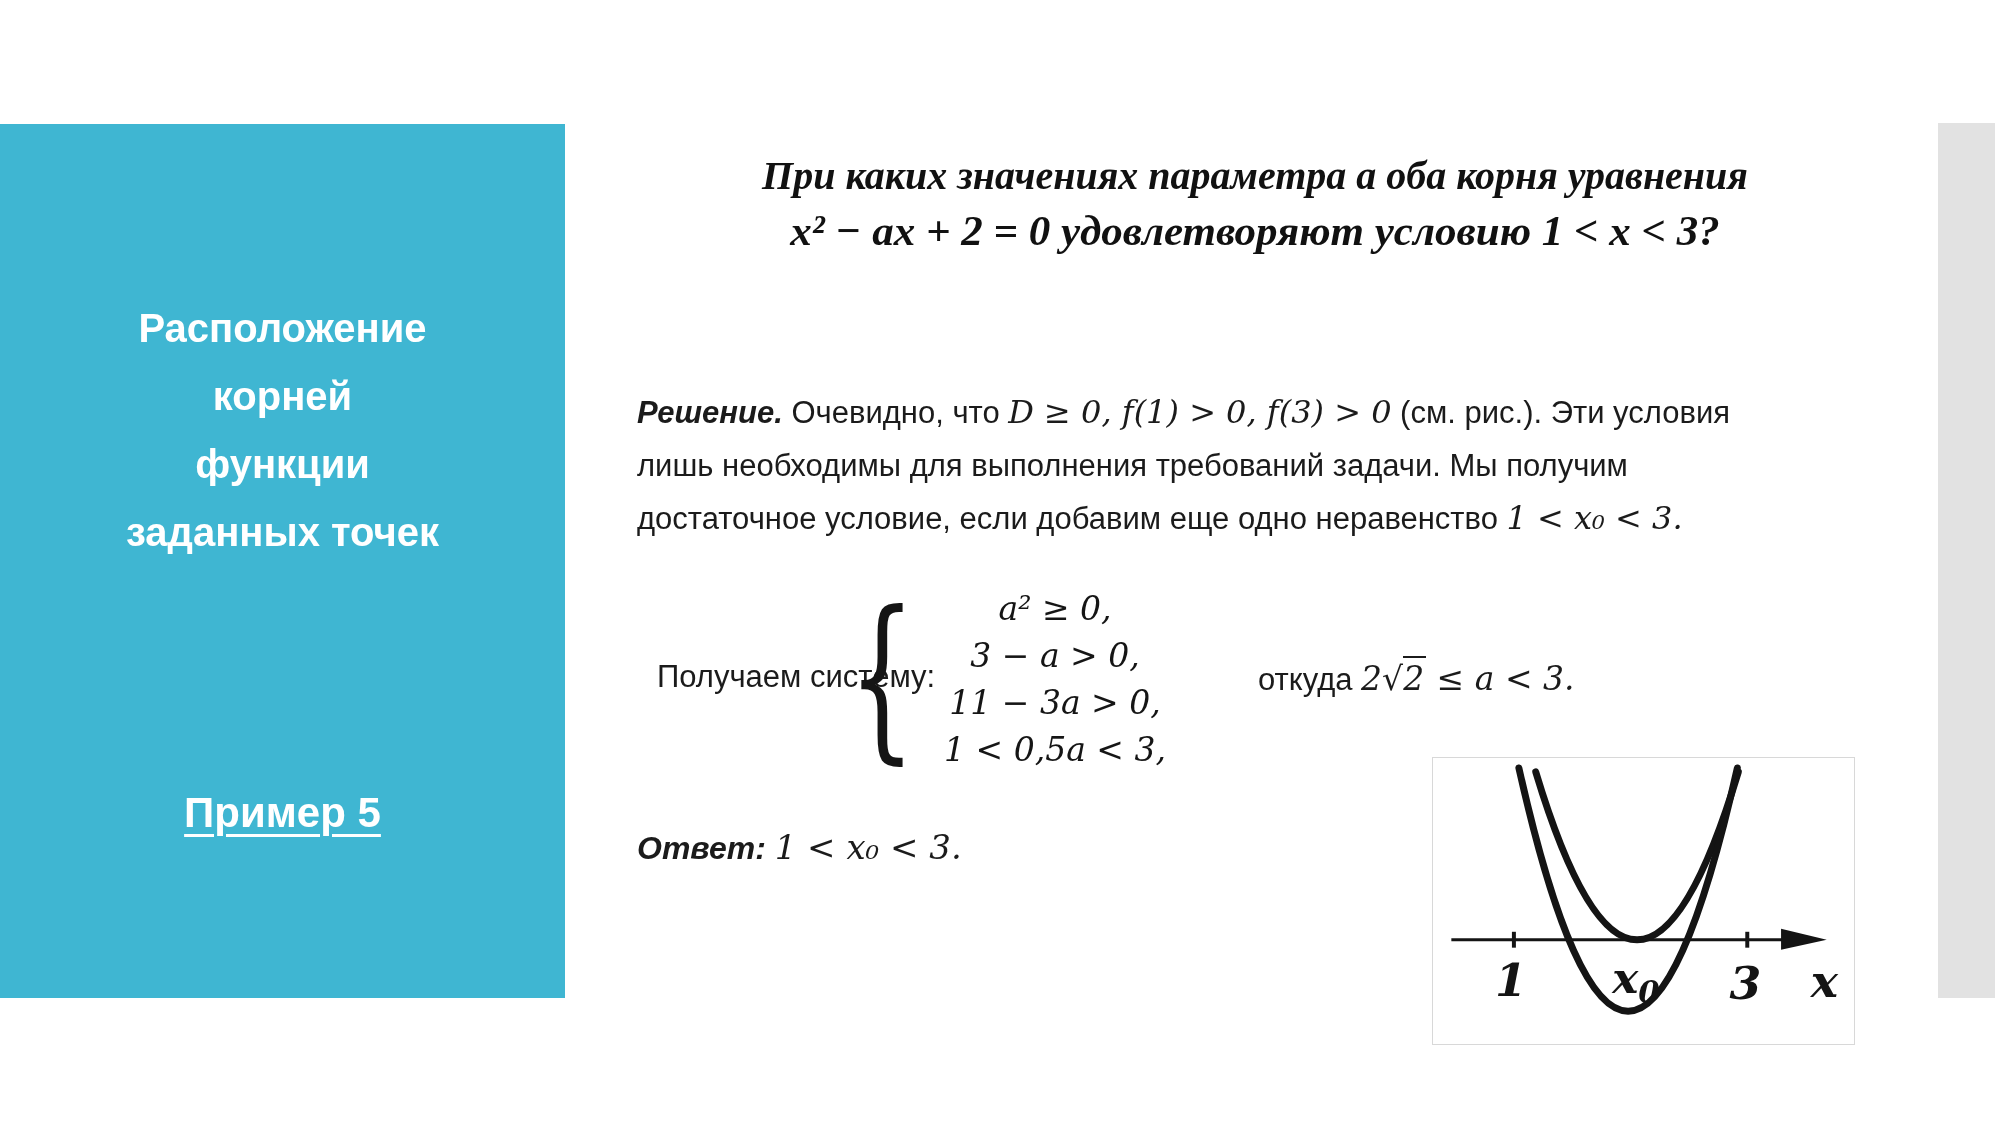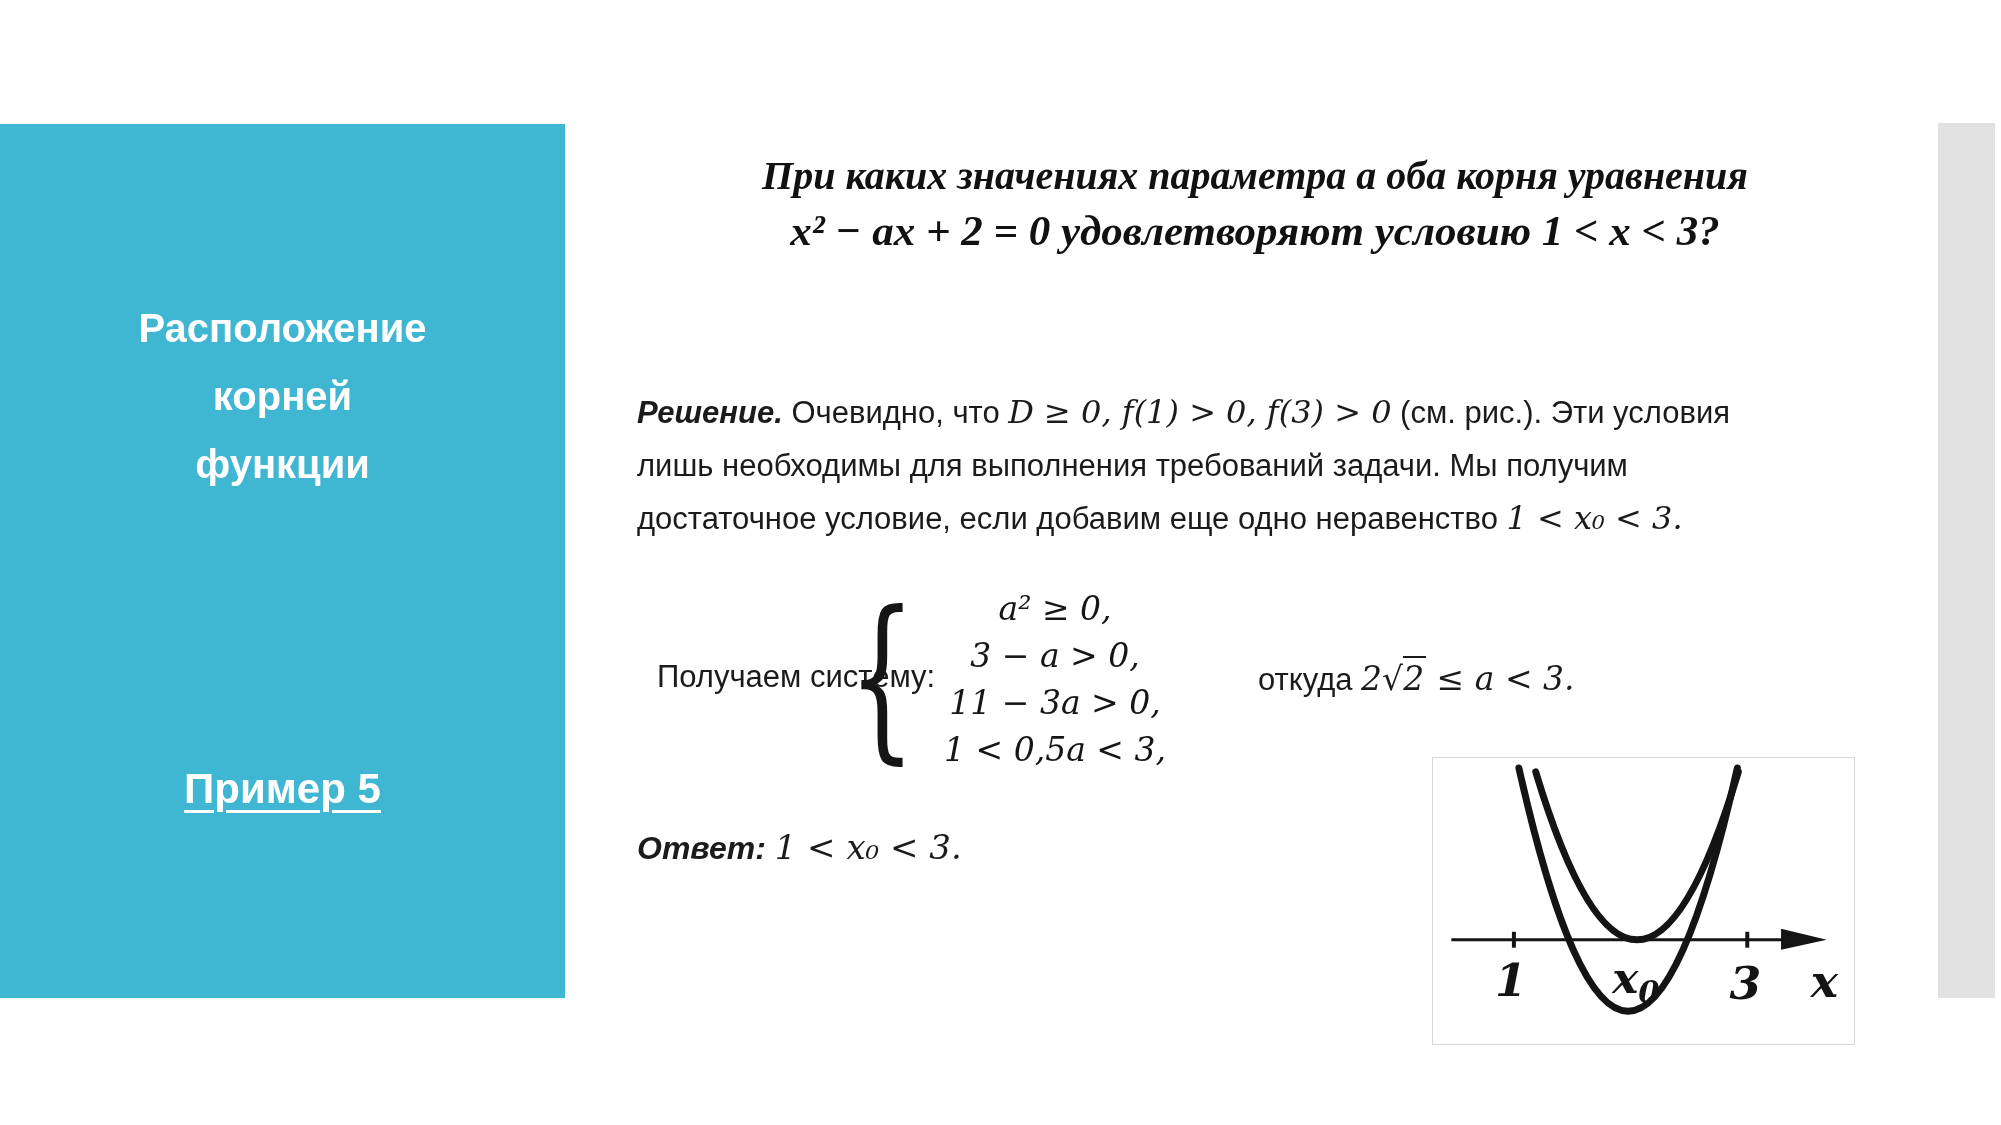--- a/index.html
+++ b/index.html
@@ -20,21 +20,21 @@
     background: #3FB6D2;
   }
   .sidebar-title {
     left: 20px; top: 294px; width: 525px;
     text-align: center;
     color: #ffffff;
     font-size: 40px; font-weight: bold;
     line-height: 68px;
   }
   .example-link {
-    left: 20px; top: 765px; width: 525px;
+    left: 20px; top: 789px; width: 525px;
     text-align: center;
     color: #ffffff;
     font-size: 42px; font-weight: bold;
     text-decoration: underline;
     text-decoration-thickness: 3px;
     text-underline-offset: 7px;
     cursor: pointer;
   }
 
   
@@ -114,20 +114,21 @@
 <body>
 
 <div class="slide">
 
   <div class="abs sidebar"></div>
 
   <div class="abs sidebar-title">
     <div>Расположение</div>
     <div>корней</div>
     <div>функции</div>
+    <div>заданных точек</div>
   </div>
 
   <div class="abs example-link">Пример 5</div>
 
   <div class="abs gray-strip"></div>
 
   <div class="abs heading">
     <div class="h-line1">При каких значениях параметра а оба корня уравнения</div>
     <div class="h-line2">x² − ax + 2 = 0 удовлетворяют условию 1 &lt; x &lt; 3?</div>
   </div>

